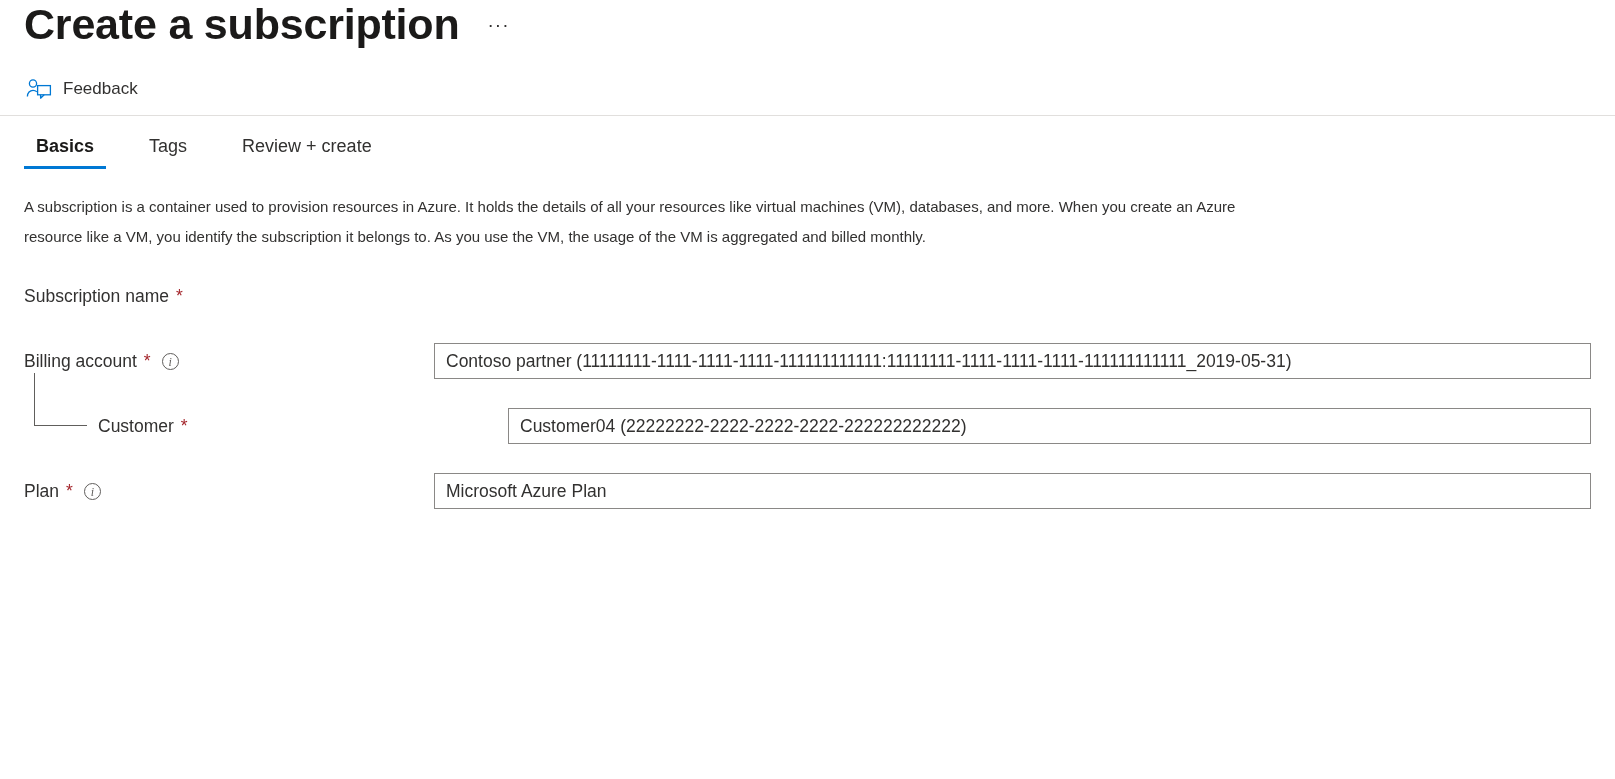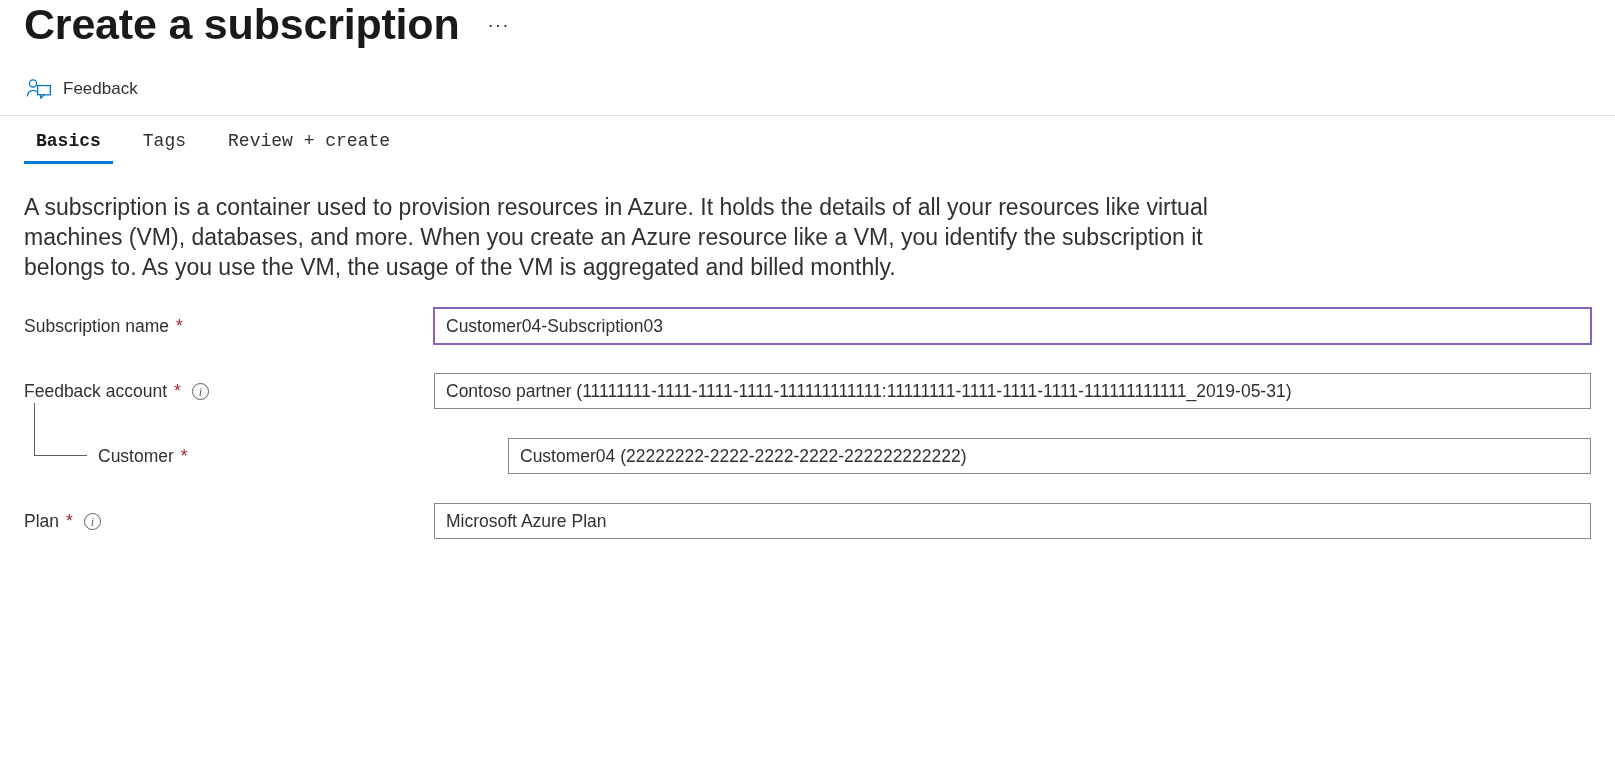--- a/index.html
+++ b/index.html
@@ -67,25 +67,24 @@
   }
   .feedback-icon {
     width: 26px;
     height: 22px;
     display: block;
   }
 
   
   .tabs {
     display: flex;
-    align-items: flex-start;
+    align-items: center;
     height: 58px;
     padding-left: 24px;
-    gap: 4px;
-    font-family: Liberation Mono, monospace;
+    gap: 17px;
   }
   .tab {
     position: relative;
     font-size: 18px;
     line-height: 22px;
     color: #323130;
     padding: 14px 14px 12px 14px;
     margin-right: 10px;
     cursor: pointer;
     white-space: nowrap;
@@ -107,21 +106,21 @@
   .tab.disabled {
     color: #a19f9d;
     cursor: default;
   }
 
   
   .content {
     padding: 18px 24px 0 24px;
   }
   .intro {
-    font-size: 23px;
+    font-size: 15px;
     line-height: 30px;
     color: #323130;
     max-width: 1215px;
     margin: 0 0 14px 0;
   }
   .section-title {
     font-size: 17.5px;
     font-weight: 700;
     color: #1b1a19;
     margin: 26px 0 0 0;
@@ -252,28 +251,25 @@
 <div class="content">
   <p class="intro">A subscription is a container used to provision resources in Azure. It holds the details of all your resources like virtual machines (VM), databases, and more. When you create an Azure resource like a VM, you identify the subscription it belongs to. As you use the VM, the usage of the VM is aggregated and billed monthly.</p>
 
   <div class="form">
 
     <div class="form-row">
       <div class="label-cell">
         <span class="label-text">Subscription name</span>
         <span class="req">*</span>
       </div>
-      <div class="field-cell">
-        <input class="field focused" type="text" value="Customer04-Subscription03" style="">
-      </div>
     </div>
 
     <div class="form-row">
       <div class="label-cell">
-        <span class="label-text">Feedback account</span>
+        <span class="label-text">Billing account</span>
         <span class="req">*</span>
         <span class="info-icon">i</span>
       </div>
       <div class="field-cell select-wrap">
         <input class="field" type="text" readonly="" value="Contoso partner (11111111-1111-1111-1111-111111111111:11111111-1111-1111-1111-111111111111_2019-05-31)" style="">
       </div>
     </div>
 
     <div class="form-row">
       <div class="label-cell indent-1">

